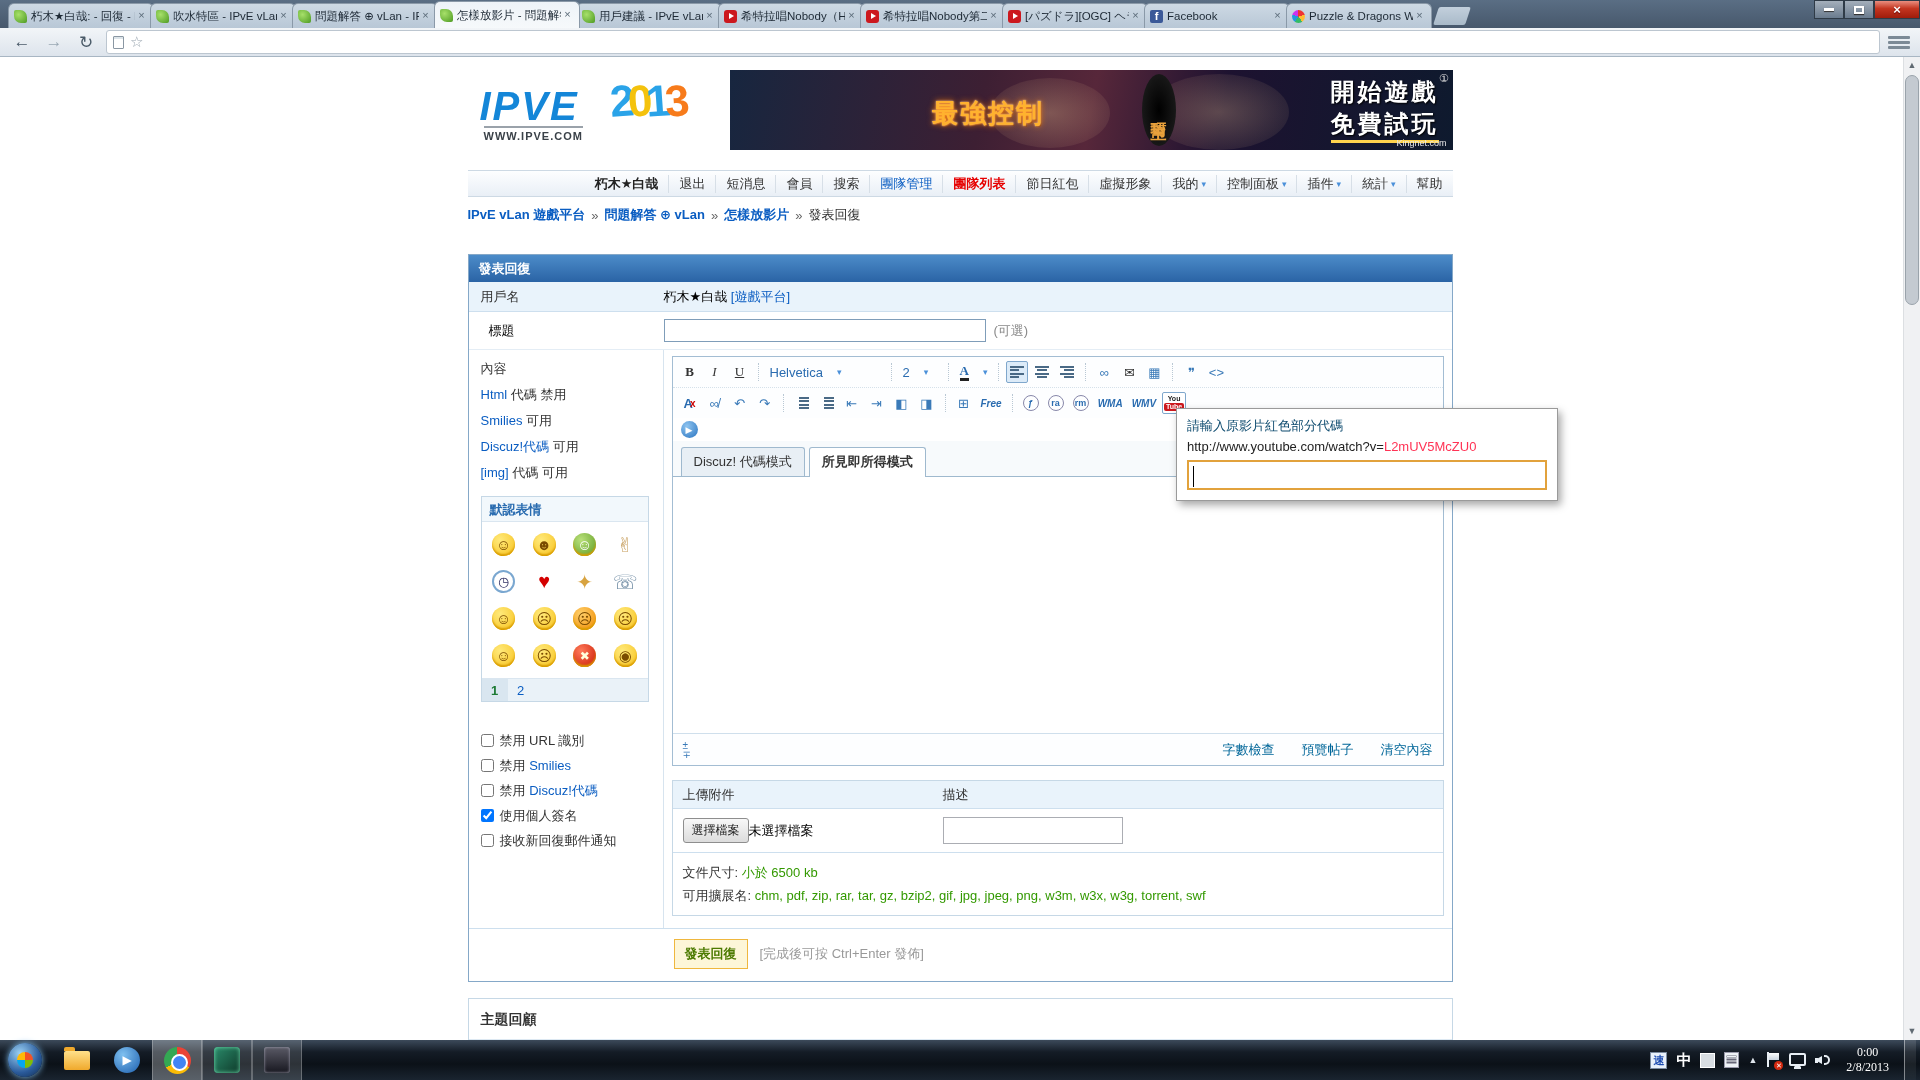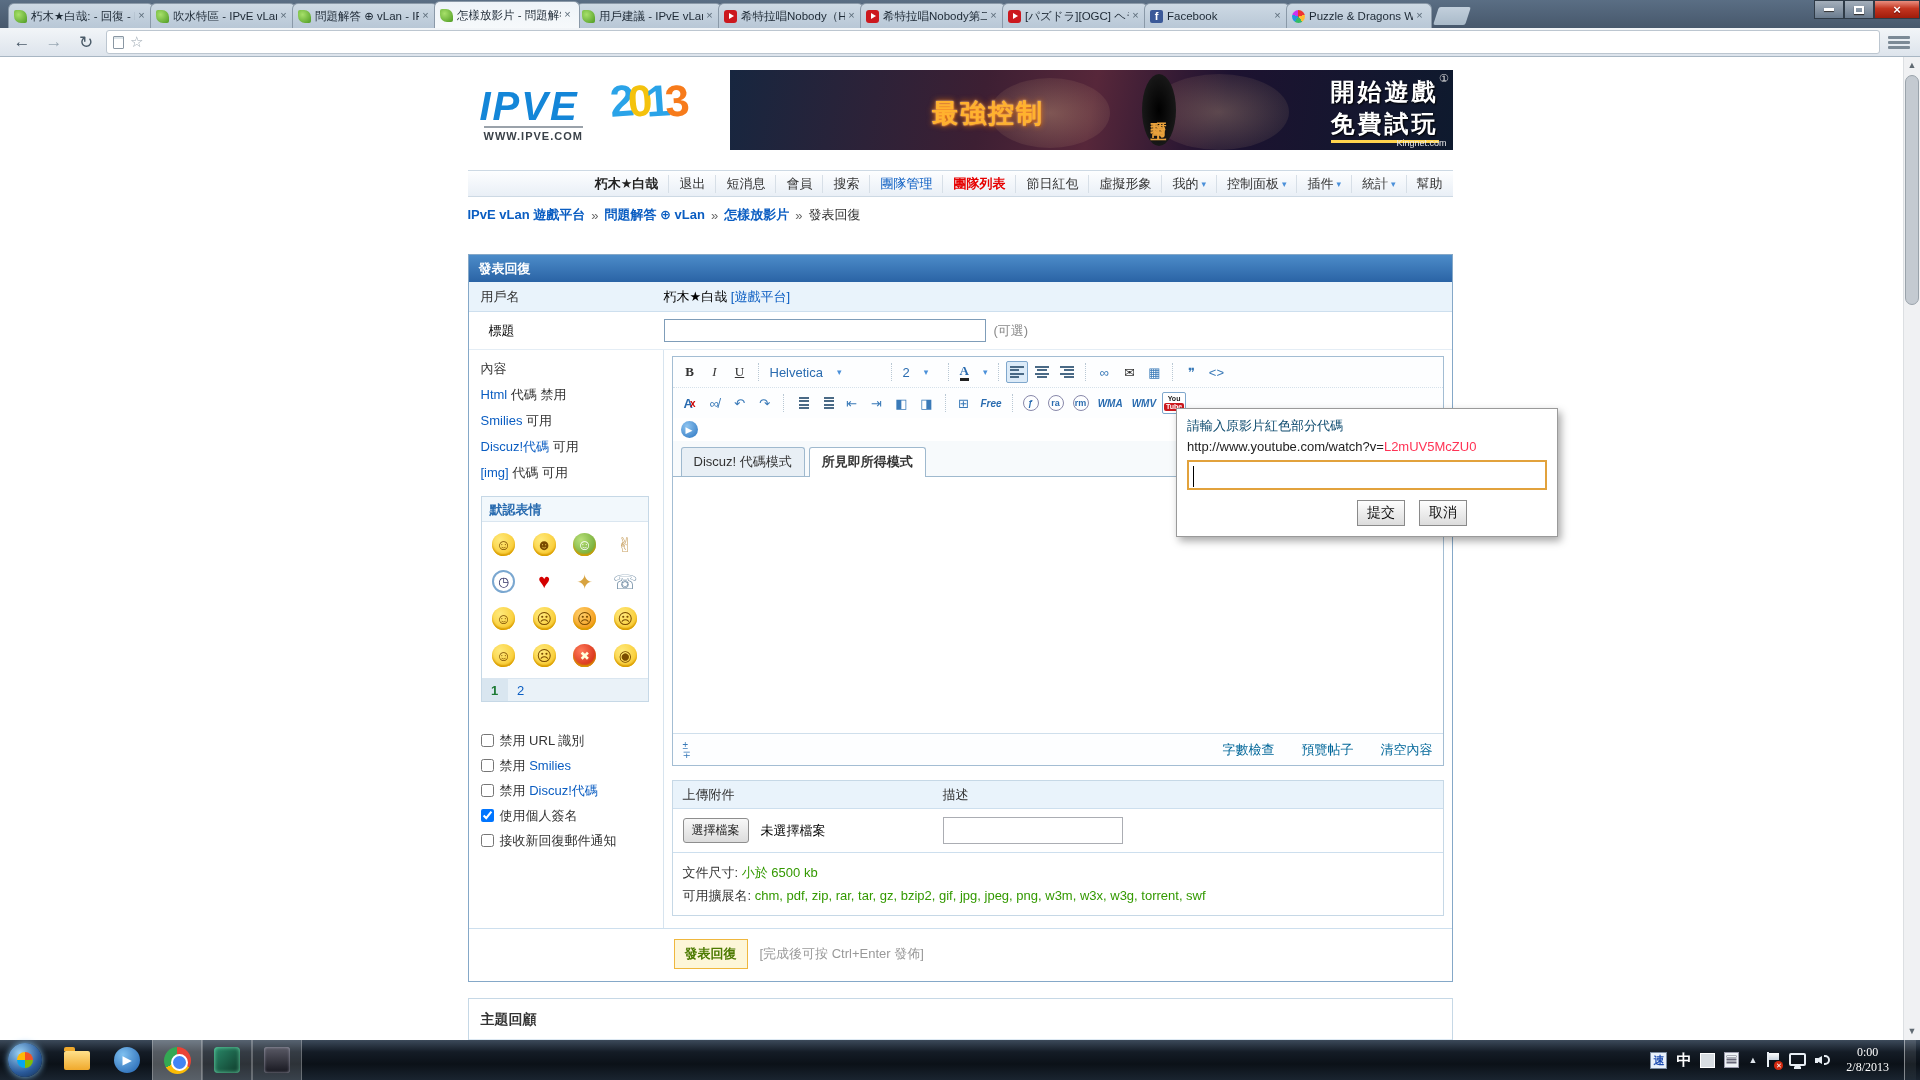--- a/index.html
+++ b/index.html
@@ -150,21 +150,21 @@
   .ed-body { height:256px; background:#fff; }
   .ed-footer { border-top:1px solid #cfdfec; height:32px; display:flex; align-items:center; padding:0 10px; background:#fdfeff; }
   .resize-ctl { color:#3a7ab8; font-size:10px; line-height:9px; }
   .ed-links { margin-left:auto; display:flex; gap:18px; font-size:13px; }
   .ed-links span { color:#006699;margin-left:9px; }
 
   .attach { margin-top:14px; border:1px solid #c6d8e6; }
   .at-head { height:28px; background:#e9f3fb; border-bottom:1px solid #cddfee; display:flex; align-items:center; font-size:13px; color:#333; }
   .at-head .c1 { width:270px; padding-left:10px; }
   .at-body { height:44px; display:flex; align-items:center; font-size:13px; border-bottom:1px solid #cddfee; }
-  .at-body .c1 { width:270px; padding-left:10px; display:flex; align-items:center; gap:12px; }
+  .at-body .c1 { width:270px; padding-left:10px; display:flex; align-items:center; gap:0; }
   .choose-btn { border:1px solid #8e8e8e; border-radius:3px; background:linear-gradient(#f8f8f8,#dcdcdc); font-size:12px; padding:3px 8px; color:#222; }
   .desc-input { width:180px; height:27px; border:1px solid #abadb3; font-size:13px; padding:0 4px; }
   .at-info { padding:8px 10px; font-size:13px; color:#333; line-height:23px; }
   .green { color:#339900; }
 
   .submit-row { border-top:1px solid #cddfee; padding:10px 0 12px 205px; display:flex; align-items:center; gap:12px; }
   .submit-btn { background:#fdf6d8; border:1px solid #efb73e; color:#4c7a00; font-weight:bold; font-size:13px; padding:5px 10px; }
   .submit-hint { color:#999; font-size:13px; }
 
   
@@ -634,24 +634,20 @@
       <span class="arr down">▼</span>
     </div>
   </div>
 
   <div class="popup">
     <div class="pp-title">請輸入原影片紅色部分代碼</div>
     <div class="pp-url"><span>http://www.youtube.com/watch?v=</span><span class="pp-code">L2mUV5McZU0</span></div>
     <div class="pp-input">
         <span class="pp-caret"></span>
       </div>
-    <div class="pp-btns">
-      <button class="pp-btn">提交</button>
-      <button class="pp-btn">取消</button>
-    </div>
   </div>
 
   <div class="taskbar">
     <div class="orb"></div>
     <div class="tb-btn">
         <span class="ico-folder"></span>
       </div>
     <div class="tb-btn">
         <span class="ico-wmp">▶</span>
       </div>

